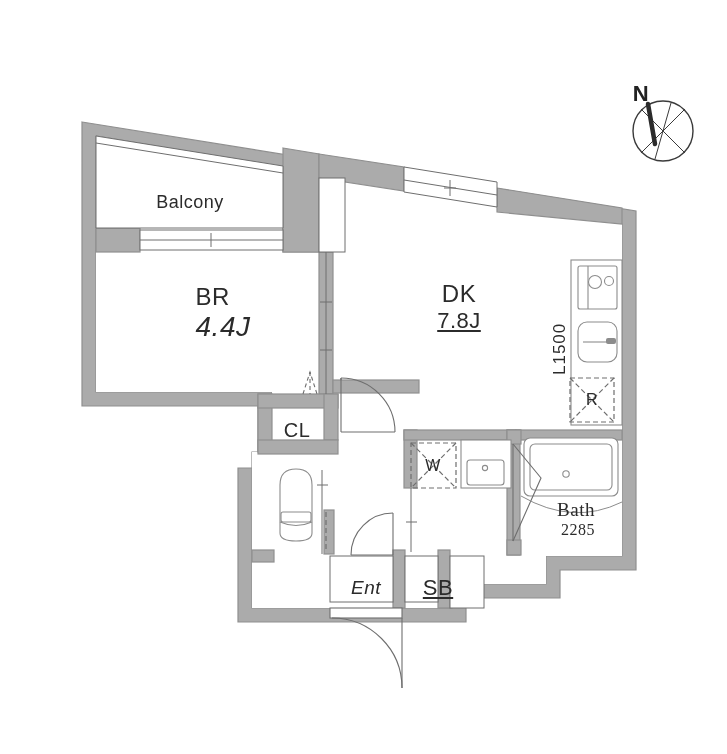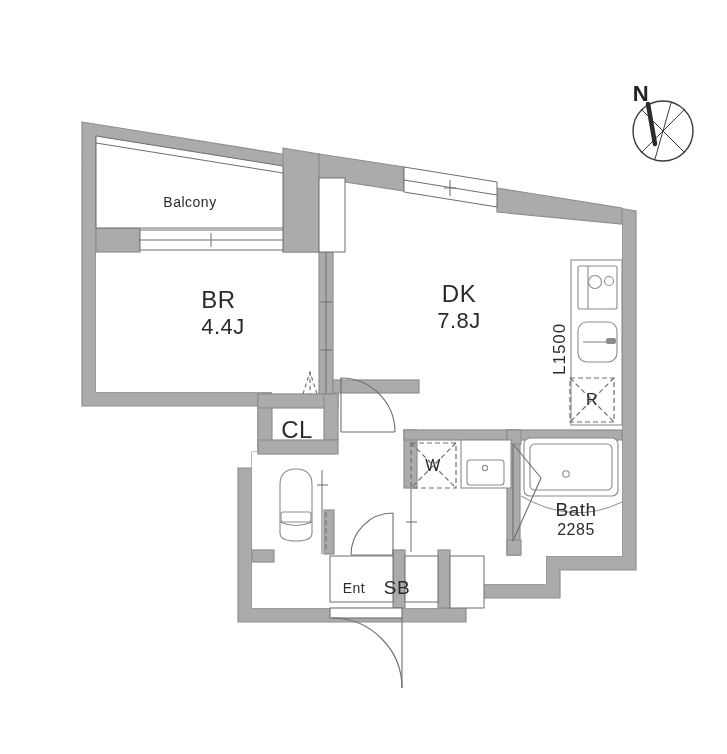--- a/index.html
+++ b/index.html
@@ -224,48 +224,48 @@
 
   <g>
     <circle cx="663" cy="131" r="30" fill="none" stroke="#3a3a3a" stroke-width="1.4"></circle>
     <line x1="641" y1="153" x2="685" y2="109" stroke="#3a3a3a" stroke-width="1"></line>
     <line x1="641" y1="109" x2="685" y2="153" stroke="#3a3a3a" stroke-width="1"></line>
     <line x1="655" y1="159" x2="671" y2="103" stroke="#3a3a3a" stroke-width="1"></line>
     <line x1="655" y1="144" x2="648" y2="104" stroke="#2b2b2b" stroke-width="4.5" stroke-linecap="round"></line>
   </g>
 </svg>
 
-<div class="lbl" style="left:190px;top:202px;transform:translate(-50%,-50%);font-size:14px;">
+<div class="lbl" style="left:190px;top:202px;transform:translate(-50%,-50%);font-size:18px;">
   <span>Balcony</span>
 </div>
 
 <div class="lbl" style="left:223px;top:313px;transform:translate(-50%,-50%);font-size:24px;text-align:left;">
   <div>BR</div>
-  <div style="font-size:22px;">4.4J</div>
+  <div style="font-size:28px;font-style:italic;">4.4J</div>
 </div>
 
 <div class="lbl" style="left:459px;top:307px;transform:translate(-50%,-50%);font-size:24px;text-align:center;">
   <div>DK</div>
-  <div style="font-size:22px;">7.8J</div>
-</div>
-
-<div class="lbl" style="left:297px;top:430px;transform:translate(-50%,-50%);font-size:24px;">
+  <div style="font-size:22px;text-decoration:underline;">7.8J</div>
+</div>
+
+<div class="lbl" style="left:297px;top:430px;transform:translate(-50%,-50%);font-size:20px;">
   <span>CL</span>
 </div>
 
-<div class="lbl" style="left:576px;top:519px;transform:translate(-50%,-50%);font-size:19px;text-align:center;">
+<div class="lbl" style="left:576px;top:519px;transform:translate(-50%,-50%);font-size:19px;text-align:right;font-family:Liberation Serif, serif;">
   <div>Bath</div>
   <div style="font-size:16px;">2285</div>
 </div>
 
-<div class="lbl" style="left:354px;top:588px;transform:translate(-50%,-50%);font-size:14px;">
+<div class="lbl" style="left:366px;top:588px;transform:translate(-50%,-50%);font-size:19px;font-style:italic;">
   <span>Ent</span>
 </div>
 
-<div class="lbl" style="left:397px;top:588px;transform:translate(-50%,-50%);font-size:19px;">
+<div class="lbl" style="left:438px;top:588px;transform:translate(-50%,-50%);font-size:22px;text-decoration:underline;">
   <span>SB</span>
 </div>
 
 <div class="lbl rot" style="left:550px;top:375px;font-size:17px;letter-spacing:1px;">
   <span>L1500</span>
 </div>
 
 <div class="lbl" style="left:592px;top:400px;transform:translate(-50%,-50%);font-size:16px;">
   <span>R</span>
 </div>

